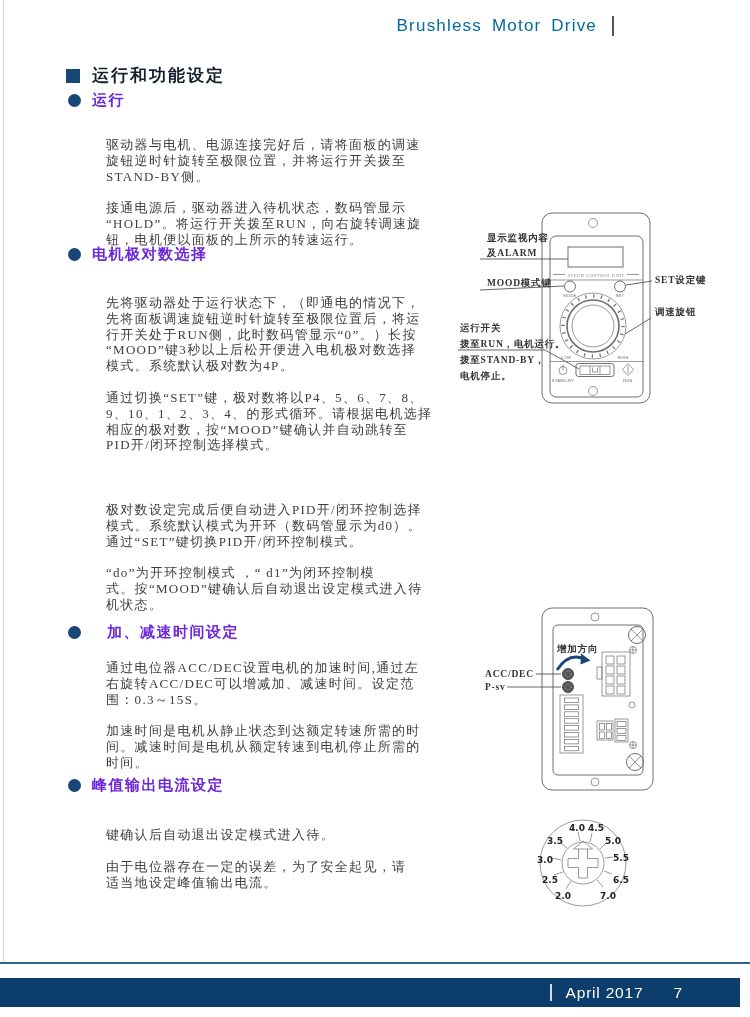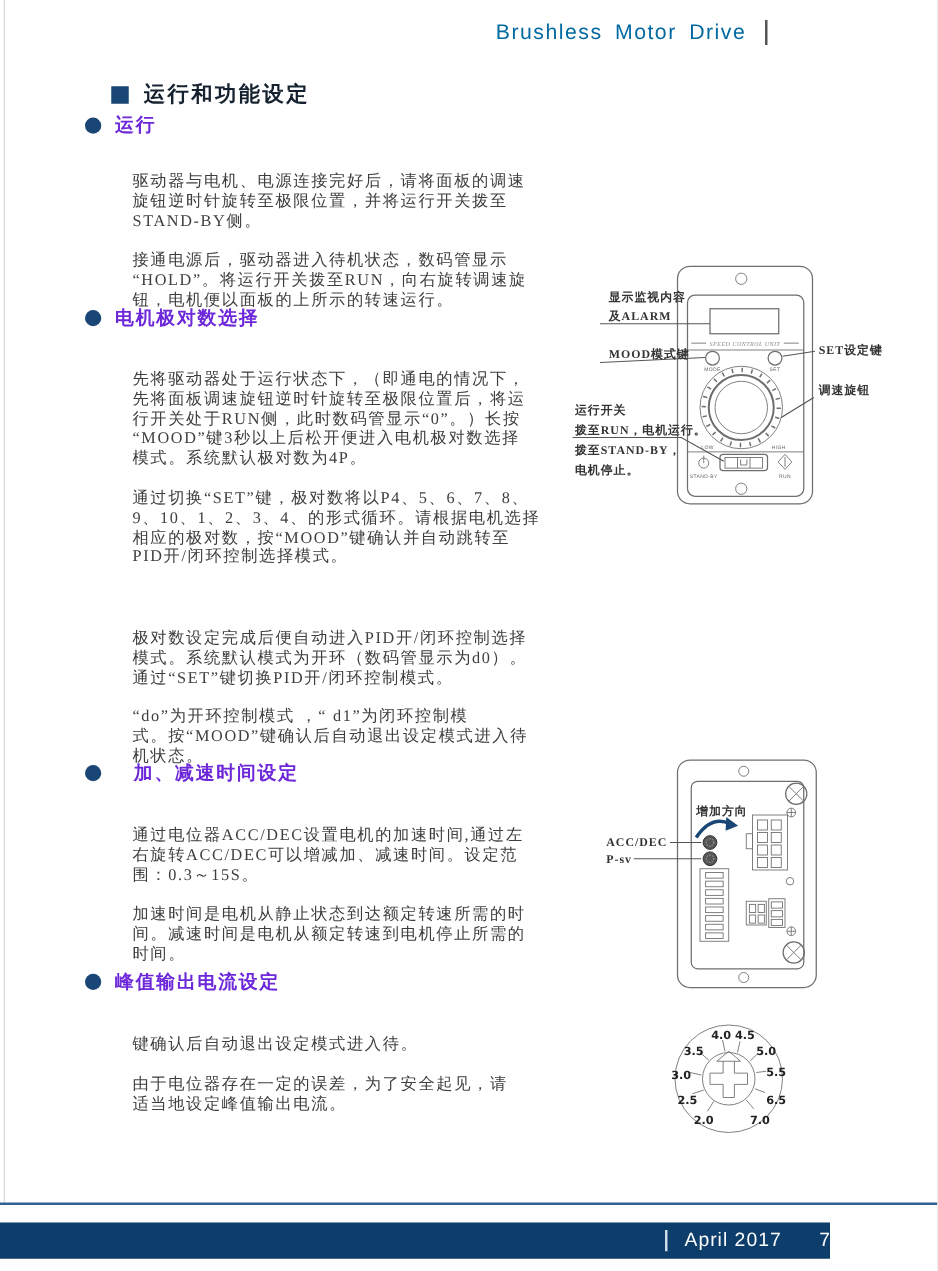--- a/index.html
+++ b/index.html
@@ -5,21 +5,21 @@
   html,body{margin:0;padding:0;background:#e8e8e8;}
   .page{position:relative;width:750px;height:1017px;background:#ffffff;overflow:hidden;
         font-family:"Liberation Sans",sans-serif;}
   .page-edge{position:absolute;left:3px;top:0;width:1px;height:962px;background:#d8d8d8;}
   
   .hdr{position:absolute;top:16px;left:0;right:0;display:flex;justify-content:flex-end;
        align-items:center;padding-right:136px;gap:15px;}
   .hdr-title{font-size:17px;color:#0369a1;letter-spacing:1.2px;word-spacing:4px;}
   .hdr-sep{width:2px;height:20px;background:#555;}
   
-  .main-title{position:absolute;left:66px;top:64px;display:flex;align-items:center;gap:12px;margin-left:23px;}
+  .main-title{position:absolute;left:66px;top:64px;display:flex;align-items:center;gap:12px;}
   .sq-bullet{width:14px;height:14px;background:#1a4675;flex:0 0 auto;}
   .main-title-text{font-family:"DejaVu Sans","Liberation Sans",sans-serif;font-weight:bold;
        font-size:17px;color:#15212f;letter-spacing:2px;}
   .sec-head{position:absolute;left:68px;display:flex;align-items:center;gap:11px;}
   .dot-bullet{width:13px;height:13px;border-radius:50%;background:#1a4675;flex:0 0 auto;}
   .sec-head-text{font-family:"DejaVu Sans","Liberation Sans",sans-serif;font-weight:bold;
        font-size:15px;color:#6d28d9;letter-spacing:1.5px;}
   
   .paras{position:absolute;left:90px;width:370px;}
   .para{white-space:pre-line;font-family:"Liberation Serif","DejaVu Serif",serif;
@@ -31,22 +31,22 @@
   .thin{stroke-width:0.7;}
   .callout-text{font-family:"Liberation Serif","DejaVu Serif",serif;font-size:9.5px;
         font-weight:600;fill:#333;letter-spacing:0.8px;}
   .micro-text{font-family:"Liberation Sans",sans-serif;font-size:4px;fill:#666;letter-spacing:0.3px;}
   .brand-text{font-family:"Liberation Serif","DejaVu Serif",serif;font-size:4.8px;font-style:italic;
         fill:#8a8a8a;letter-spacing:0.4px;}
   .dial-num{font-family:"DejaVu Sans","Liberation Sans",sans-serif;font-size:9px;font-weight:bold;fill:#222;}
   .callout-line{stroke:#555;stroke-width:0.9;fill:none;}
   
   .ftr-line{position:absolute;left:0;top:962px;width:750px;height:2px;background:#2f6191;}
-  .ftr-bar{position:absolute;left:0;top:978px;width:664px;height:29px;background:#0d3d6b;
-      display:flex;align-items:center;justify-content:flex-end;box-sizing:border-box;}
+  .ftr-bar{position:absolute;left:0;top:978px;width:740px;height:29px;background:#0d3d6b;
+      display:flex;align-items:center;justify-content:flex-end;padding-right:58px;box-sizing:border-box;}
   .ftr-sep{width:2px;height:17px;background:#cfdce8;margin-right:14px;}
   .ftr-date{color:#ffffff;font-size:15.5px;letter-spacing:0.8px;margin-right:30px;}
   .ftr-page{color:#ffffff;font-size:15.5px;}
 </style>
 </head>
 <body>
 
 <div class="page">
   <div class="page-edge"></div>
 
@@ -91,21 +91,21 @@
 
   <div class="paras" style="top:486px;">
     <p class="para">极对数设定完成后便自动进入PID开/闭环控制选择
 模式。系统默认模式为开环（数码管显示为d0）。
 通过“SET”键切换PID开/闭环控制模式。</p>
     <p class="para">“do”为开环控制模式 ，“ d1”为闭环控制模
 式。按“MOOD”键确认后自动退出设定模式进入待
 机状态。</p>
   </div>
 
-  <div class="sec-head" style="top:609px;gap:26px;">
+  <div class="sec-head" style="top:623px;gap:26px;">
     <span class="dot-bullet"></span>
     <span class="sec-head-text">加、减速时间设定</span>
   </div>
   <div class="paras" style="top:644px;">
     <p class="para">通过电位器ACC/DEC设置电机的加速时间,通过左
 右旋转ACC/DEC可以增减加、减速时间。设定范
 围：0.3～15S。</p>
     <p class="para">加速时间是电机从静止状态到达额定转速所需的时
 间。减速时间是电机从额定转速到电机停止所需的
 时间。</p>

